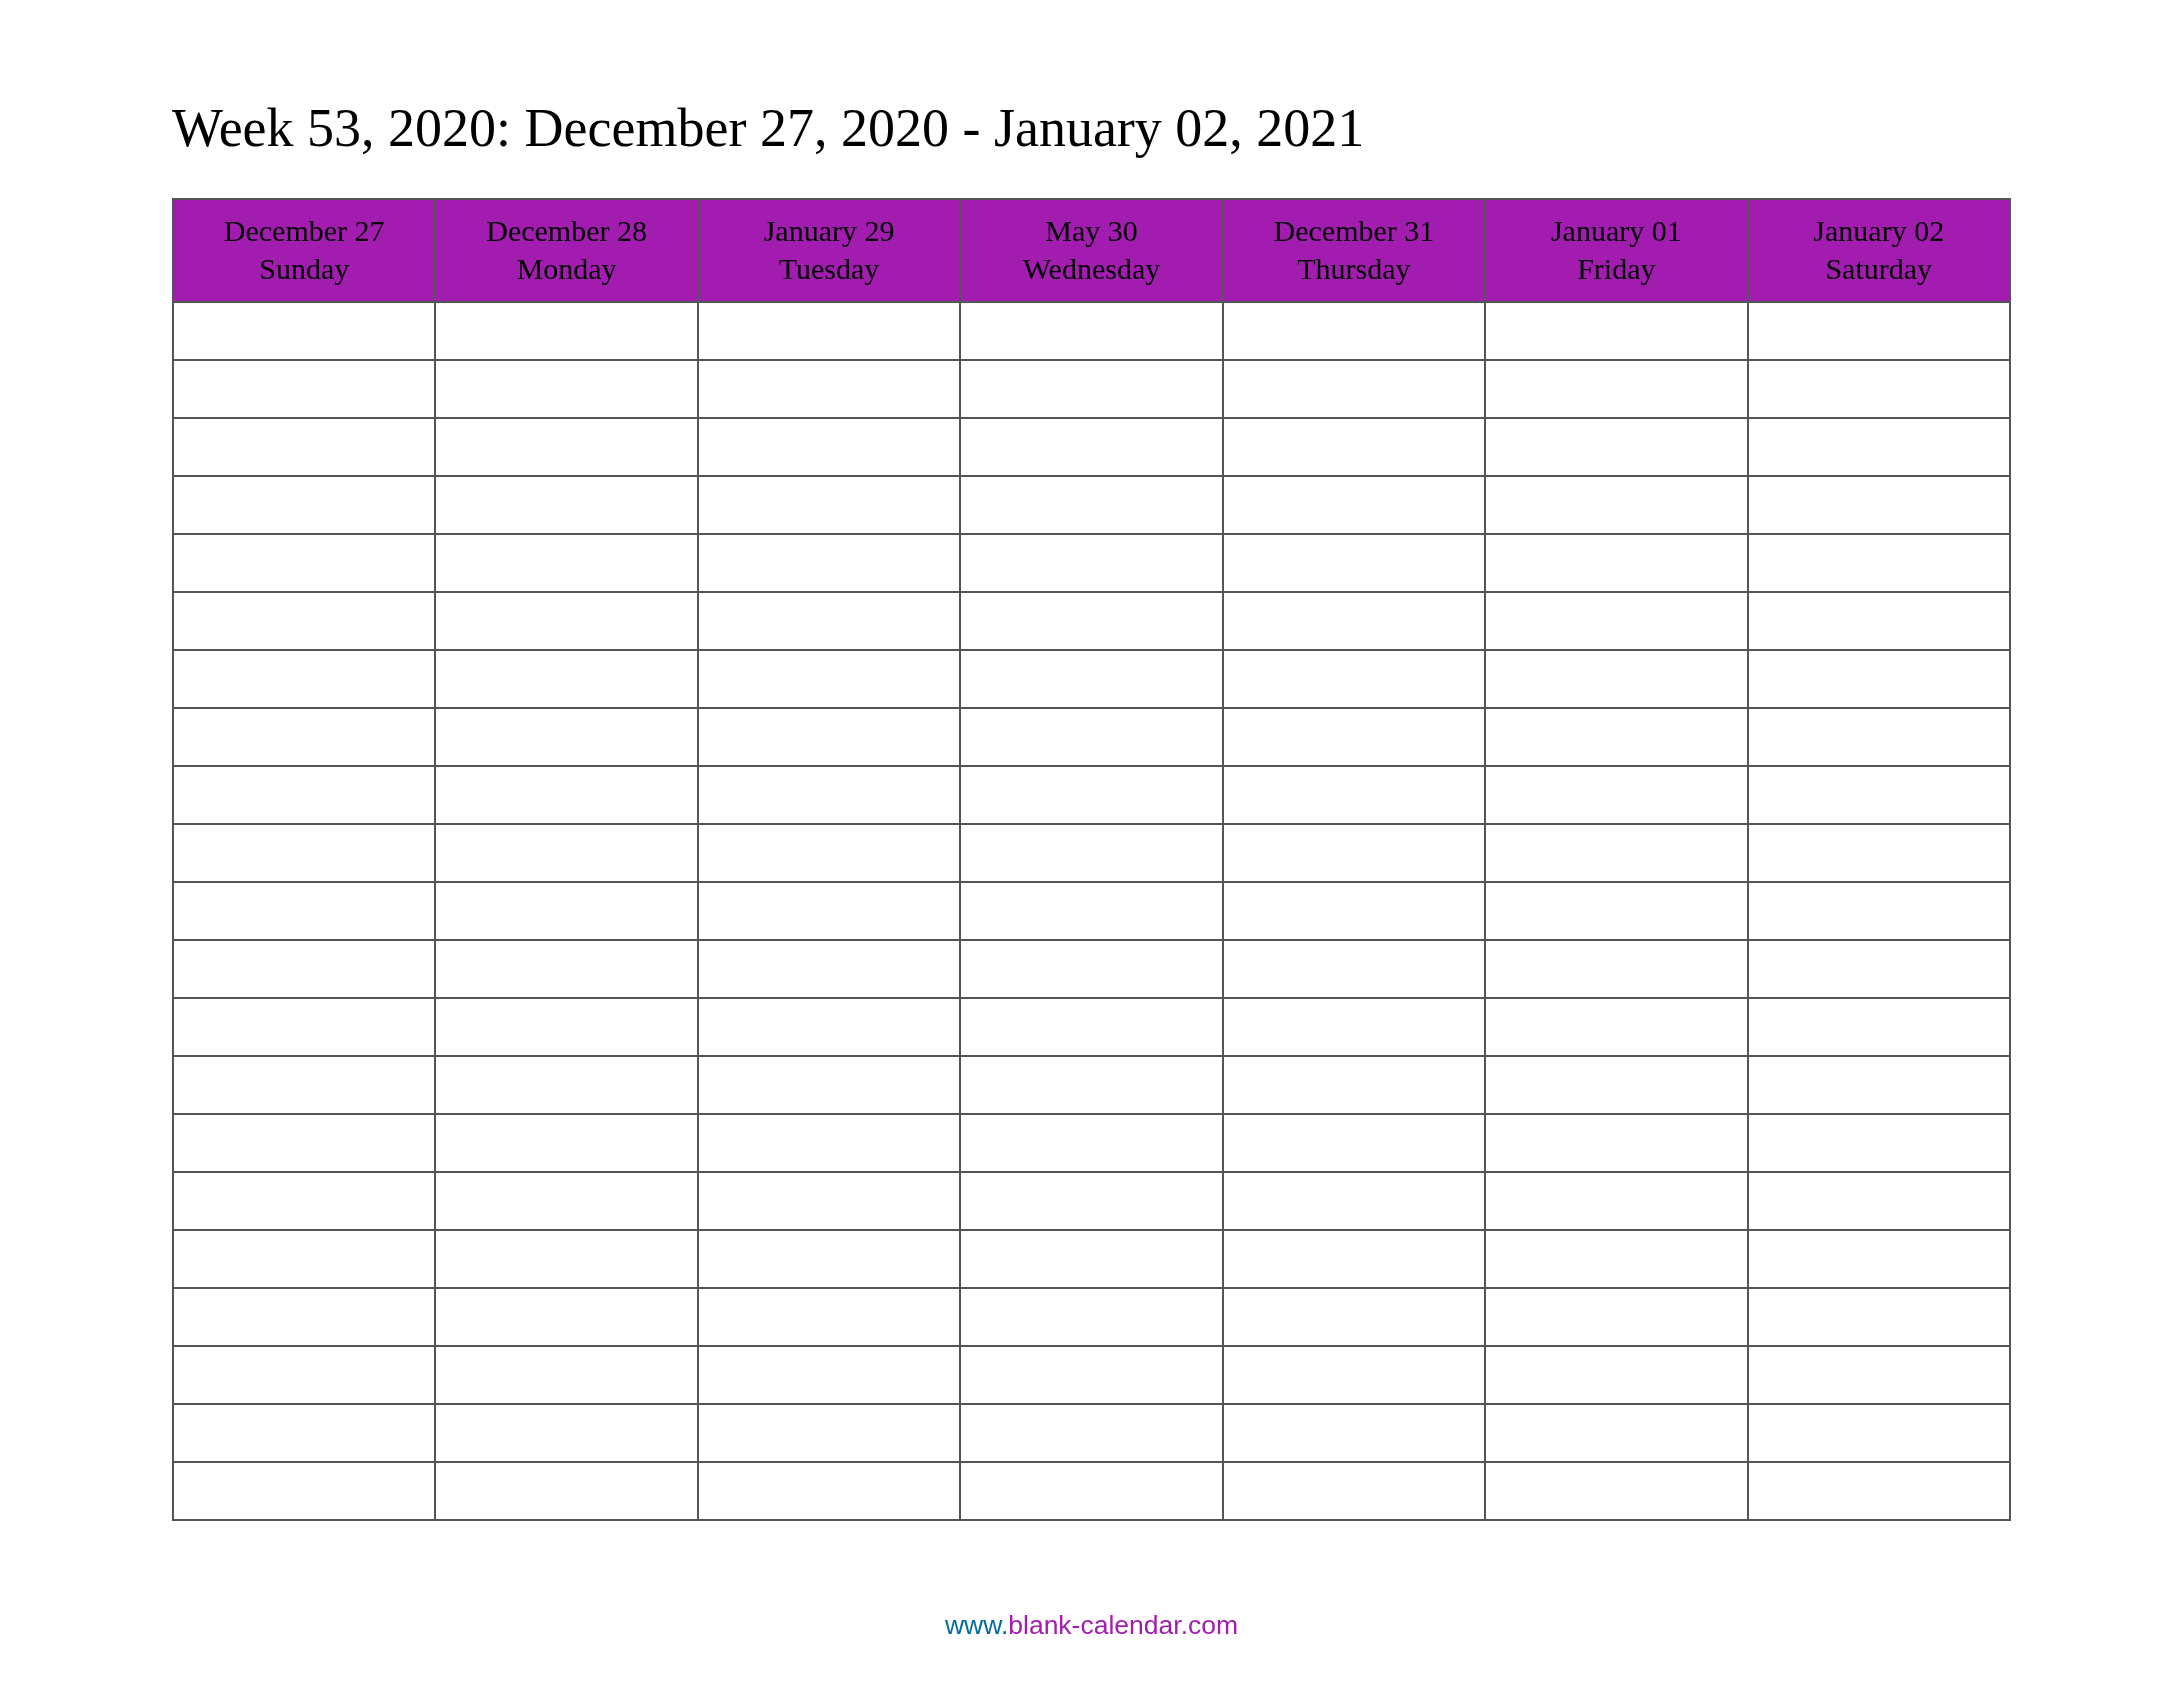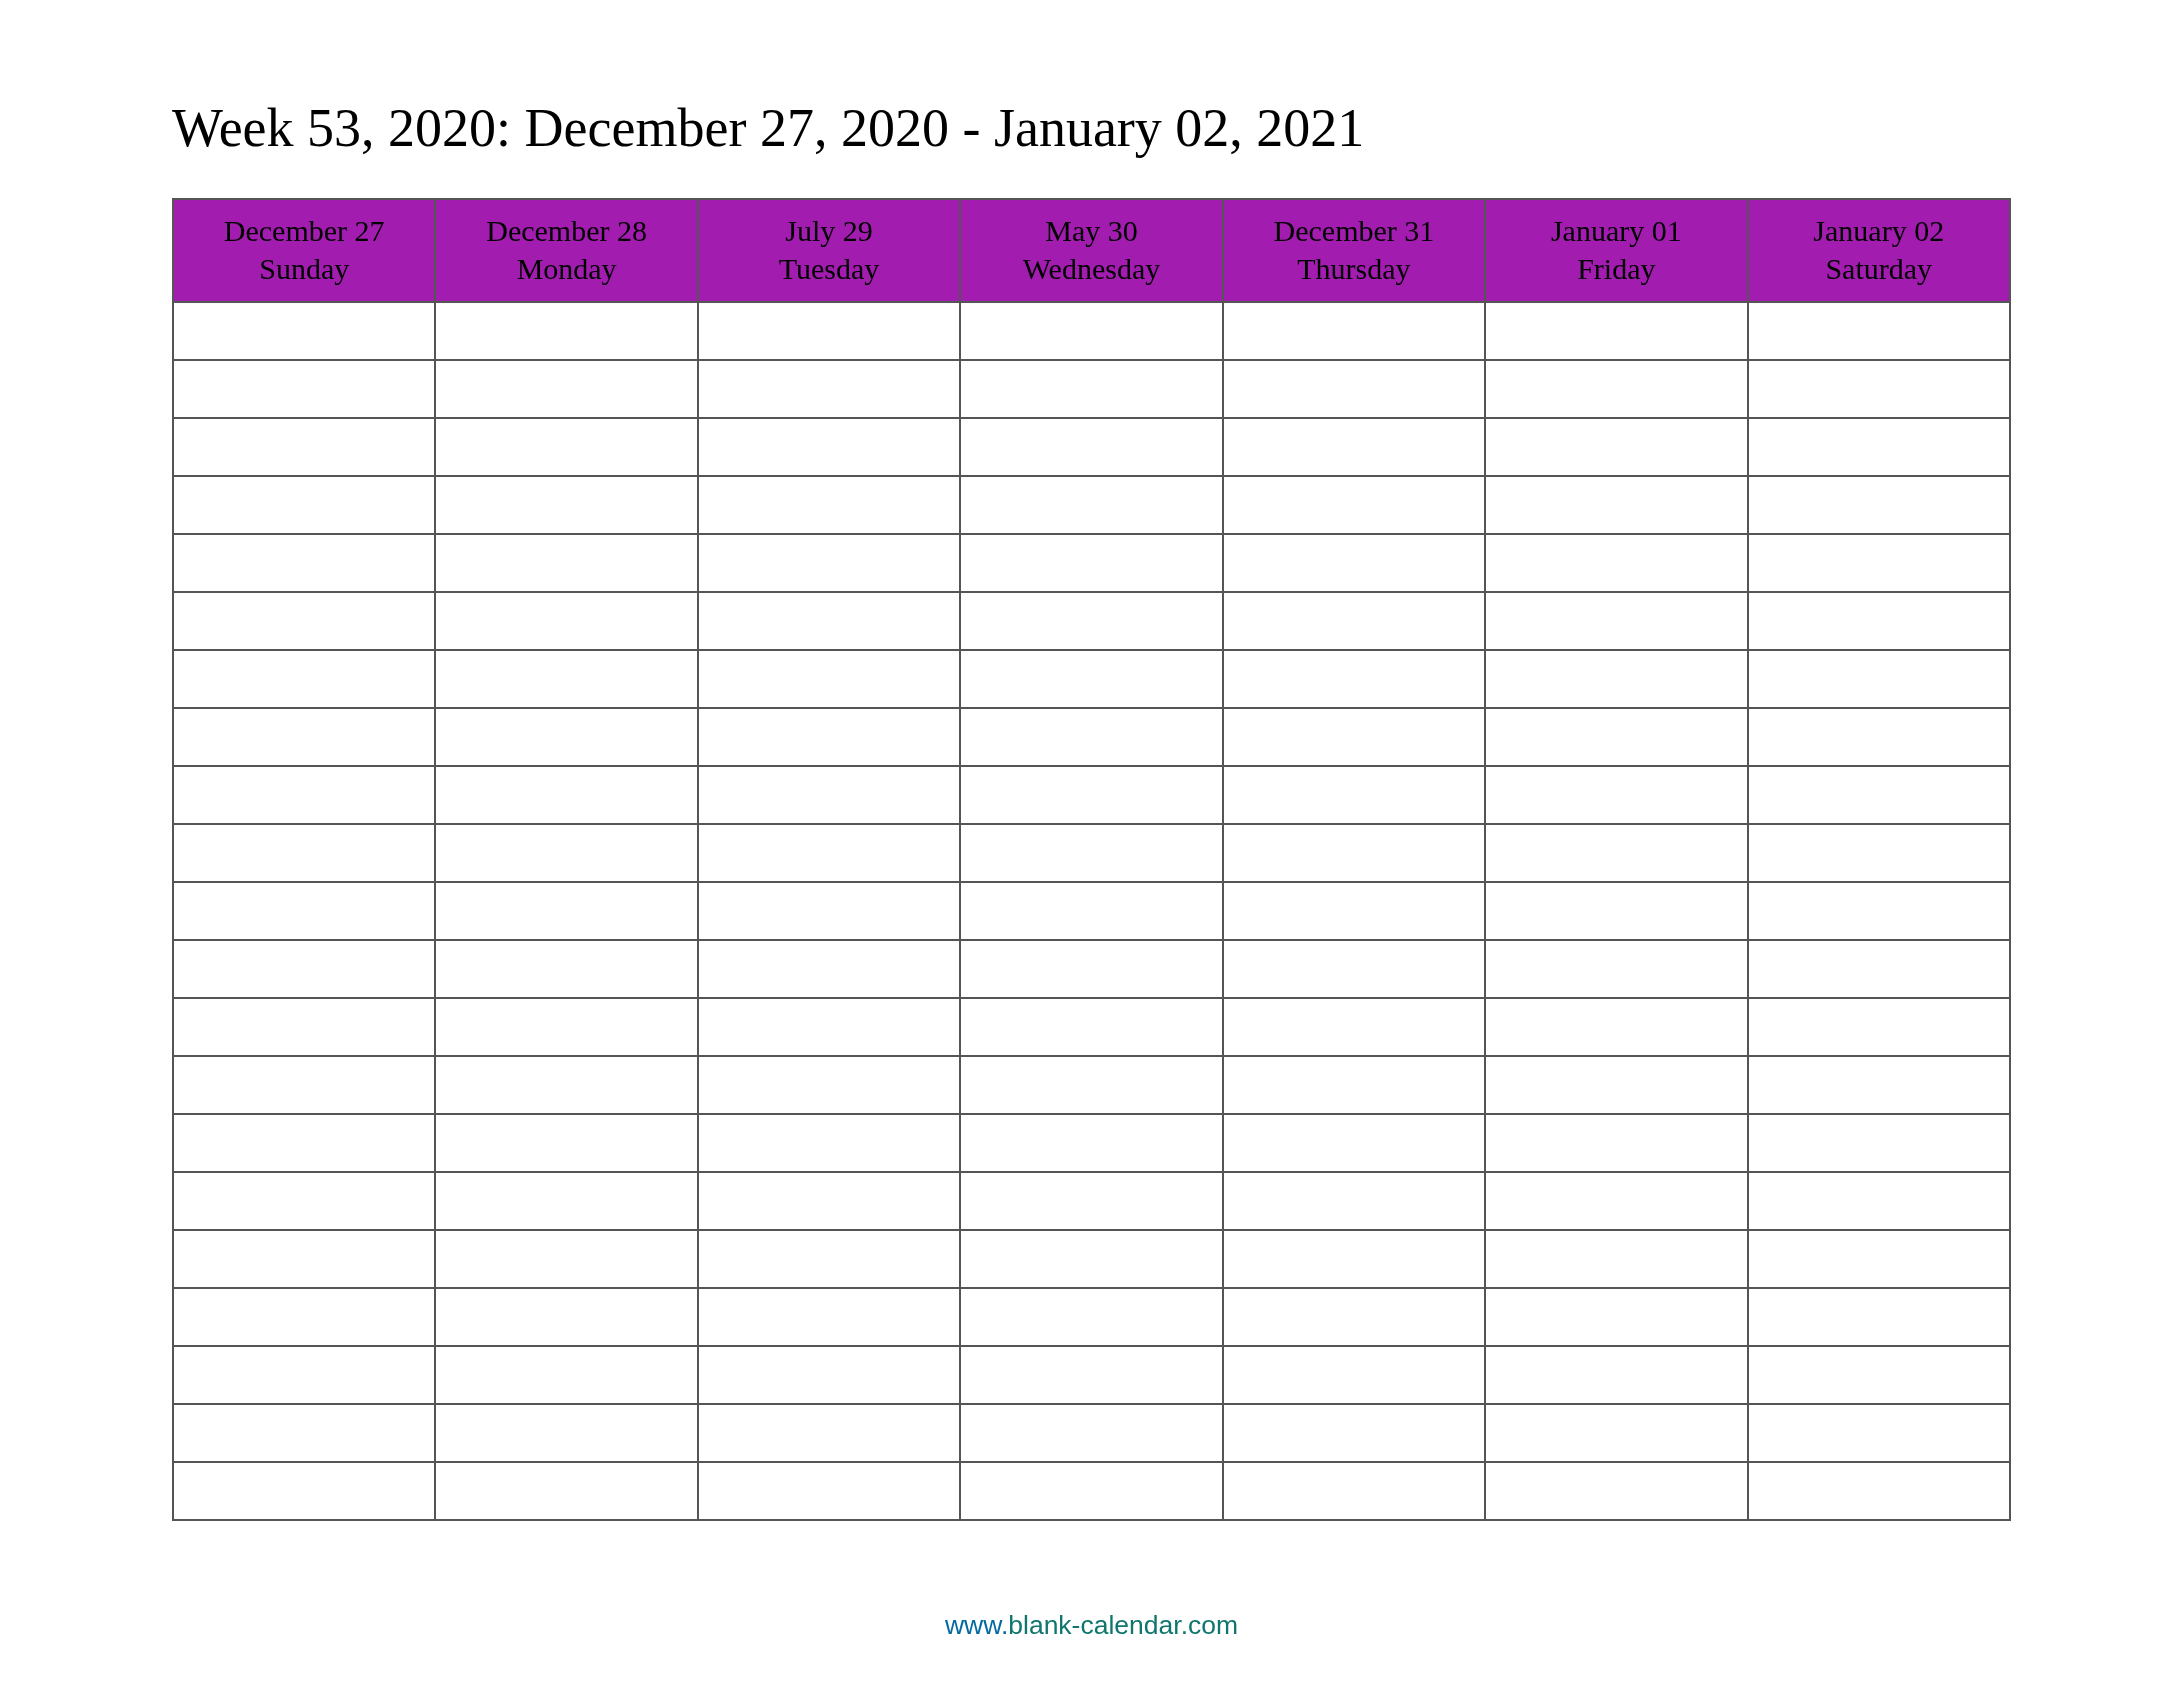--- a/index.html
+++ b/index.html
@@ -51,42 +51,42 @@
   .footer {
     position: absolute;
     bottom: 46px;
     left: 0;
     width: 100%;
     text-align: center;
     font-family: Arial, Helvetica, sans-serif;
     font-size: 26.5px;
   }
   .footer .www { color: #0369a1; }
-  .footer .domain { color: #0f766e; text-align: right; }
+  .footer .domain { color: #a21caf; text-align: right; }
 </style>
 </head>
 <body>
 
 <div class="page">
 
   <h1 class="title">Week 53, 2020: December 27, 2020 - January 02, 2021</h1>
 
   <table class="calendar">
     <thead>
       <tr>
         <th>
           <span class="date-line">December 27</span>
           <span class="day-line">Sunday</span>
         </th>
         <th>
           <span class="date-line">December 28</span>
           <span class="day-line">Monday</span>
         </th>
         <th>
-          <span class="date-line">July 29</span>
+          <span class="date-line">January 29</span>
           <span class="day-line">Tuesday</span>
         </th>
         <th>
           <span class="date-line">May 30</span>
           <span class="day-line">Wednesday</span>
         </th>
         <th>
           <span class="date-line">December 31</span>
           <span class="day-line">Thursday</span>
         </th>

